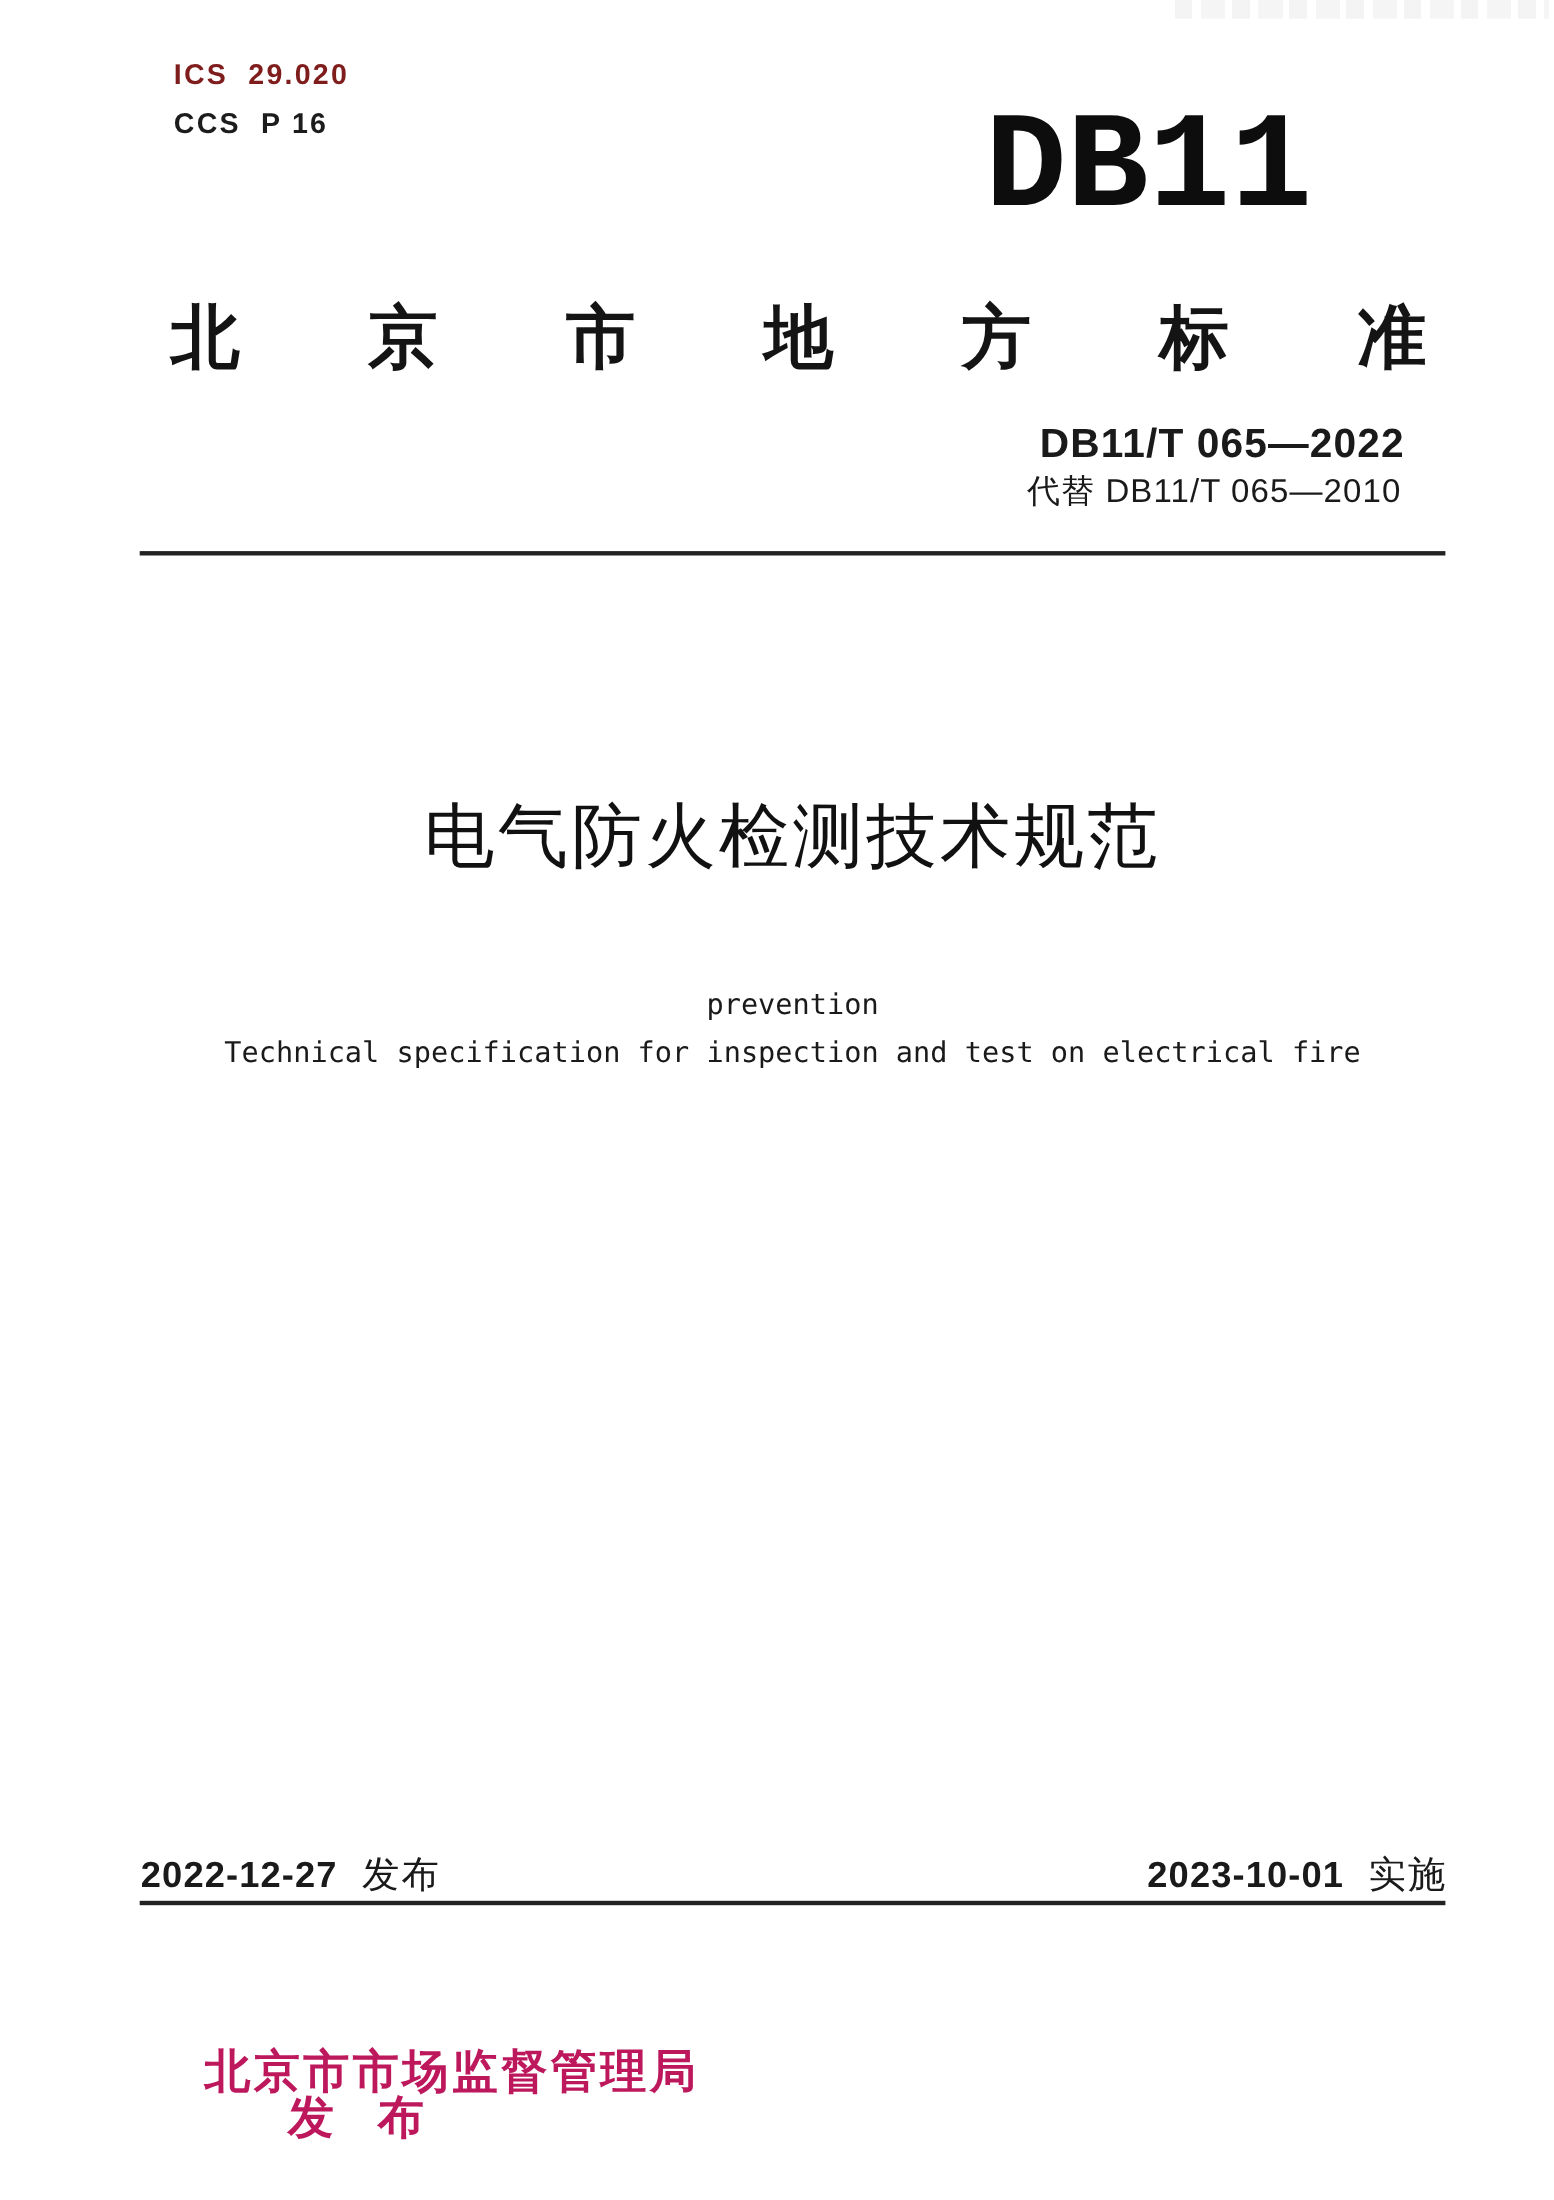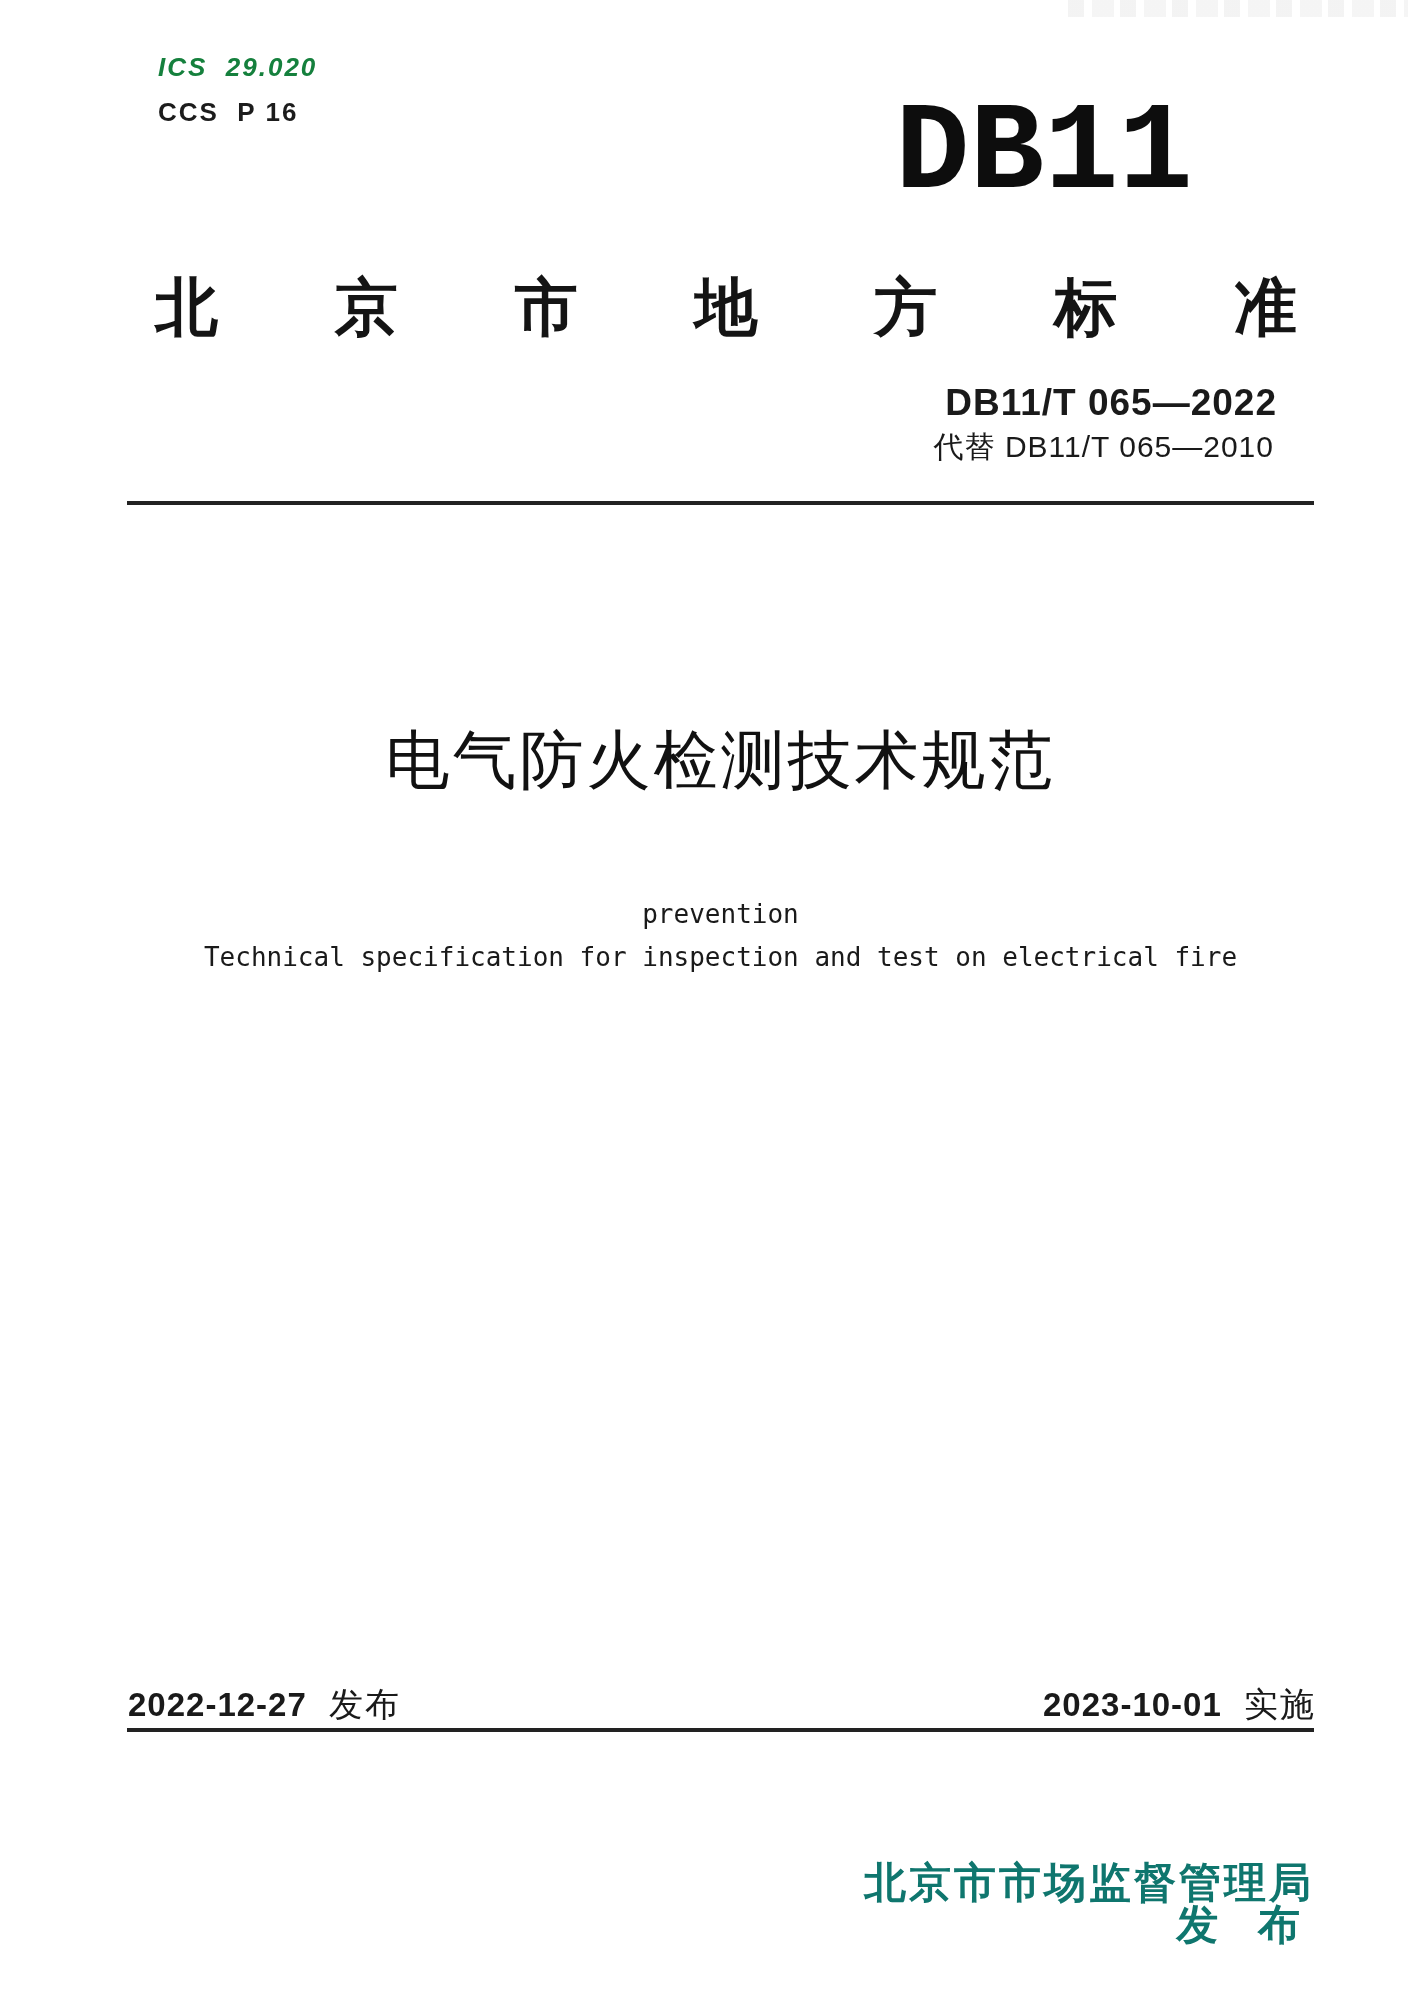--- a/index.html
+++ b/index.html
@@ -32,22 +32,21 @@
     opacity: 0.9;
   }
   .ics-line {
     position: absolute;
     left: 158px;
     top: 52px;
     font-size: 26px;
     font-weight: 600;
     letter-spacing: 2px;
     white-space: pre;
-    color: #15803d;
-    font-style: italic;
+    color: #7f1d1d;
   }
   .ccs-line {
     position: absolute;
     left: 158px;
     top: 97px;
     font-size: 26px;
     font-weight: 600;
     letter-spacing: 2px;
     white-space: pre;
     color: #1c1c1c;
@@ -150,26 +149,26 @@
     font-size: 34px;
     font-weight: 400;
     margin-left: 12px;
     letter-spacing: 2px;
   }
   .publisher-row {
     position: absolute;
     left: 127px;
     top: 1820px;
     width: 1187px;
-    text-align: right;
+    text-align: left;
     font-size: 42px;
     font-weight: 700;
     letter-spacing: 3px;
     line-height: 1;
-    color: #0f766e;
+    color: #be185d;
     white-space: pre;
   }
   .publisher-row .publish-label {
     margin-left: 76px;
     letter-spacing: 14px;
   }
 </style>
 </head>
 <body>
 

